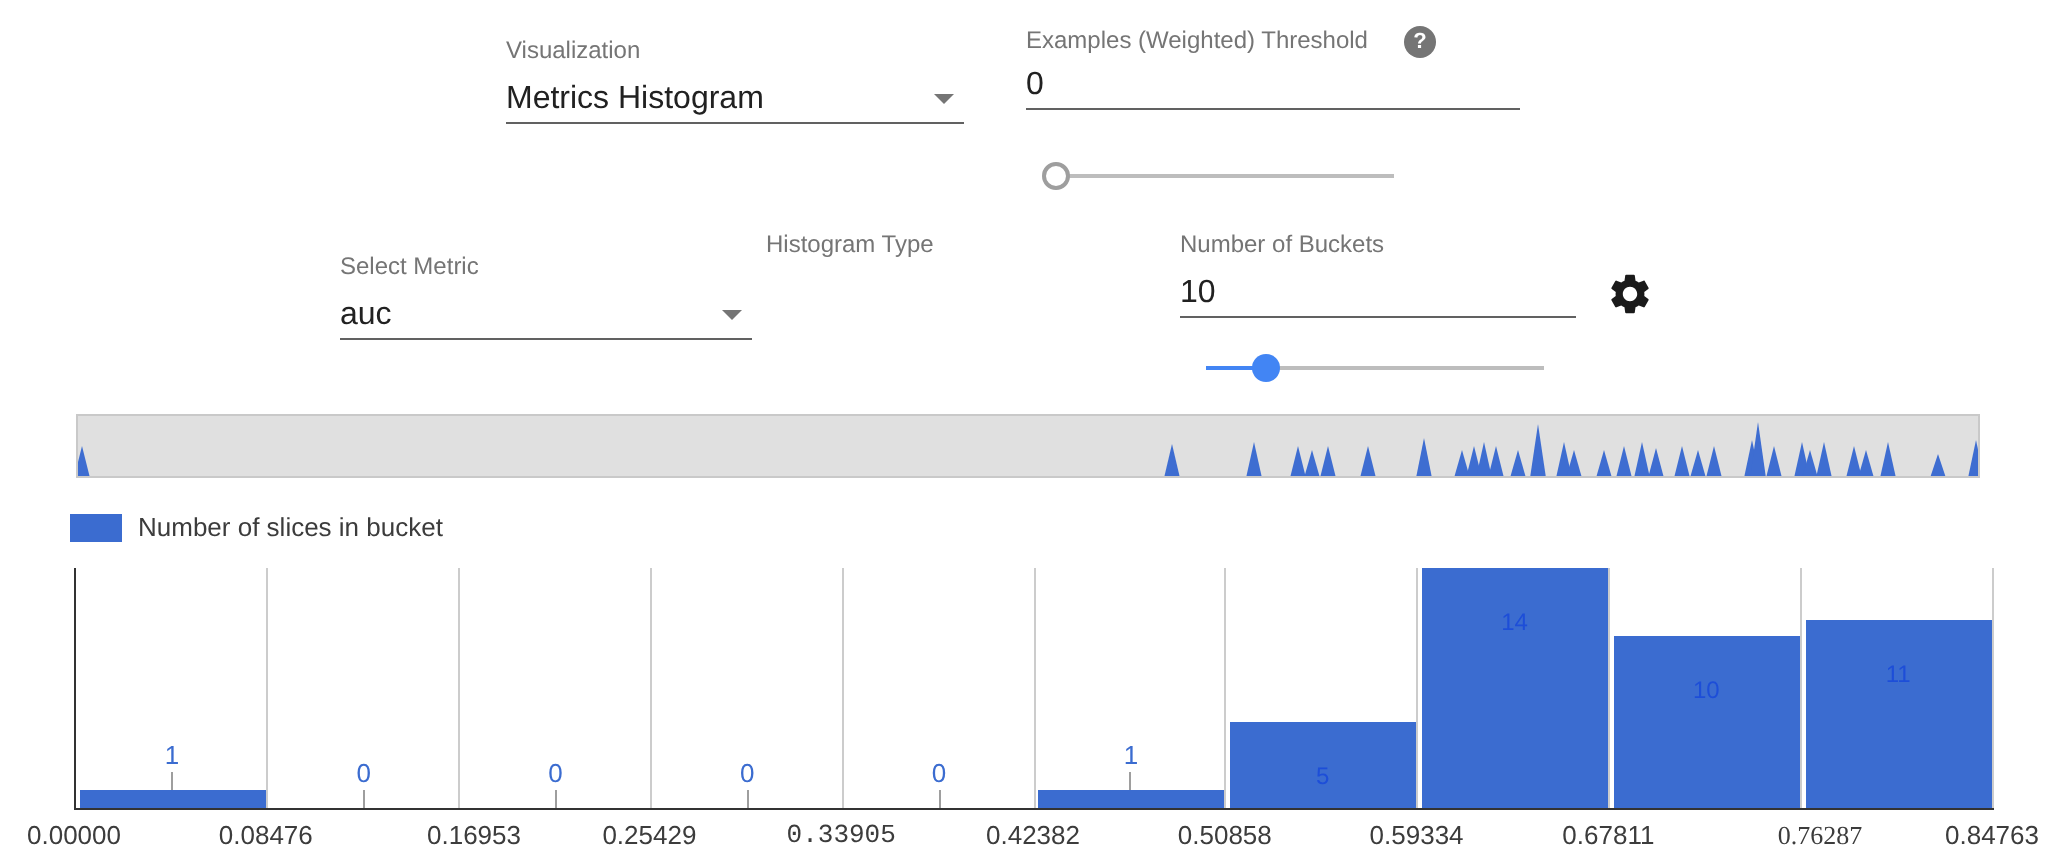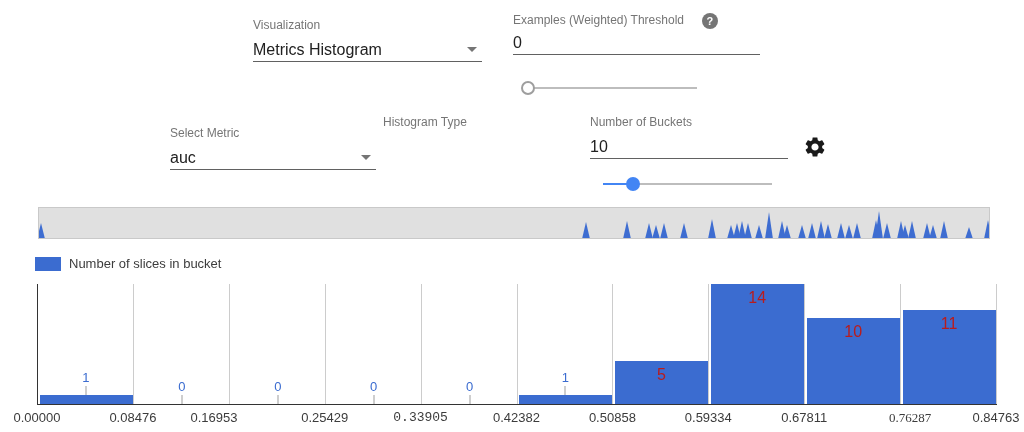--- a/index.html
+++ b/index.html
@@ -38,21 +38,21 @@
   
   .legend{position:absolute;left:35px;top:256px;display:flex;align-items:center;}
   .legend-swatch{width:26px;height:14px;background:var(--bar);}
   .legend-label{margin-left:8px;font-size:13px;color:#3c3c3c;}
 
   
   #plot{position:absolute;left:37px;top:284px;width:959px;height:120px;
         border-left:1px solid #333;border-bottom:1px solid #333;}
   .gridline{position:absolute;top:0;bottom:0;width:1px;background:var(--grid);}
   .bar{position:absolute;bottom:0;background:var(--bar);}
-  .bar-label-in{position:absolute;transform:translateX(-50%);font-size:16px;color:#b91c1c;}
+  .bar-label-in{position:absolute;transform:translateX(-50%);font-size:12px;color:#1d4ed8;margin-top:15px;}
   .bar-label-out{position:absolute;transform:translateX(-50%);font-size:13px;color:var(--labelblue);}
   .stem{position:absolute;width:1px;background:#9E9E9E;transform:translateX(-50%);}
   #xlabels{position:absolute;left:37px;top:410px;width:778px;height:16px;}
   .xlabel{position:absolute;transform:translateX(-50%);font-size:13px;color:var(--axis);white-space:nowrap;}
 </style>
 </head>
 <body>
 
 <div class="app" style="--bar: #3B6CD0; --accent: #4285F4; --grid: #CCCCCC; --axis: #3c3c3c; --labelblue: #3B6CD0;">
 
@@ -180,21 +180,21 @@
       <div class="bar" style="left: 672.8px; width: 93.4px; height: 120px;"></div>
       <div class="bar-label-in" style="left: 719.25px; top: 5px;">14</div>
       <div class="bar" style="left: 768.7px; width: 93.4px; height: 85.7143px;"></div>
       <div class="bar-label-in" style="left: 815.15px; top: 39.2857px;">10</div>
       <div class="bar" style="left: 864.6px; width: 93.4px; height: 94.2857px;"></div>
       <div class="bar-label-in" style="left: 911.05px; top: 30.7143px;">11</div>
     </div>
   <div id="xlabels">
       <div class="xlabel" style="left: 0px;">0.00000</div>
       <div class="xlabel" style="left: 95.9px;">0.08476</div>
-      <div class="xlabel" style="left: 177px;">0.16953</div>
+      <div class="xlabel" style="left: 200px;">0.16953</div>
       <div class="xlabel" style="left: 287.7px;">0.25429</div>
       <div class="xlabel" style="left: 383.6px; font-family: Liberation Mono, monospace;">0.33905</div>
       <div class="xlabel" style="left: 479.5px;">0.42382</div>
       <div class="xlabel" style="left: 575.4px;">0.50858</div>
       <div class="xlabel" style="left: 671.3px;">0.59334</div>
       <div class="xlabel" style="left: 767.2px;">0.67811</div>
       <div class="xlabel" style="left: 873px; font-family: Liberation Serif, serif;">0.76287</div>
       <div class="xlabel" style="left: 959px;">0.84763</div>
     </div>
 

